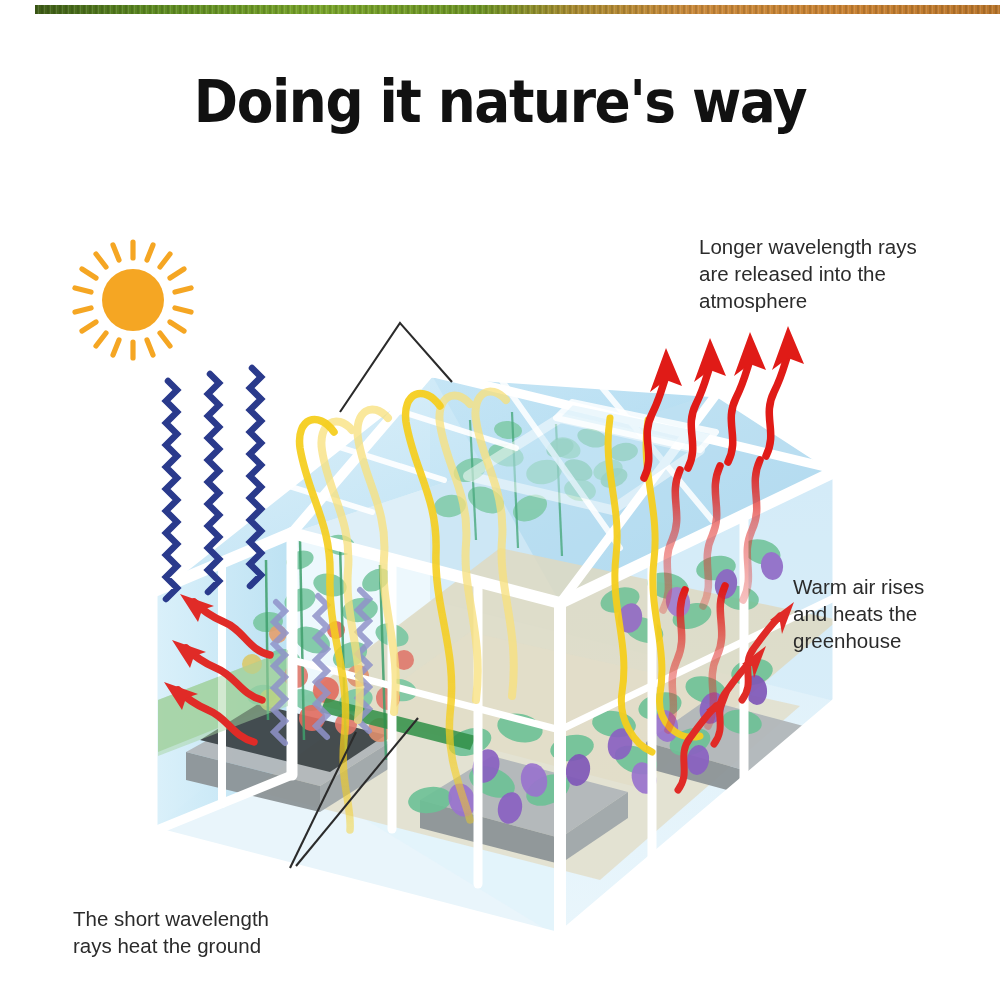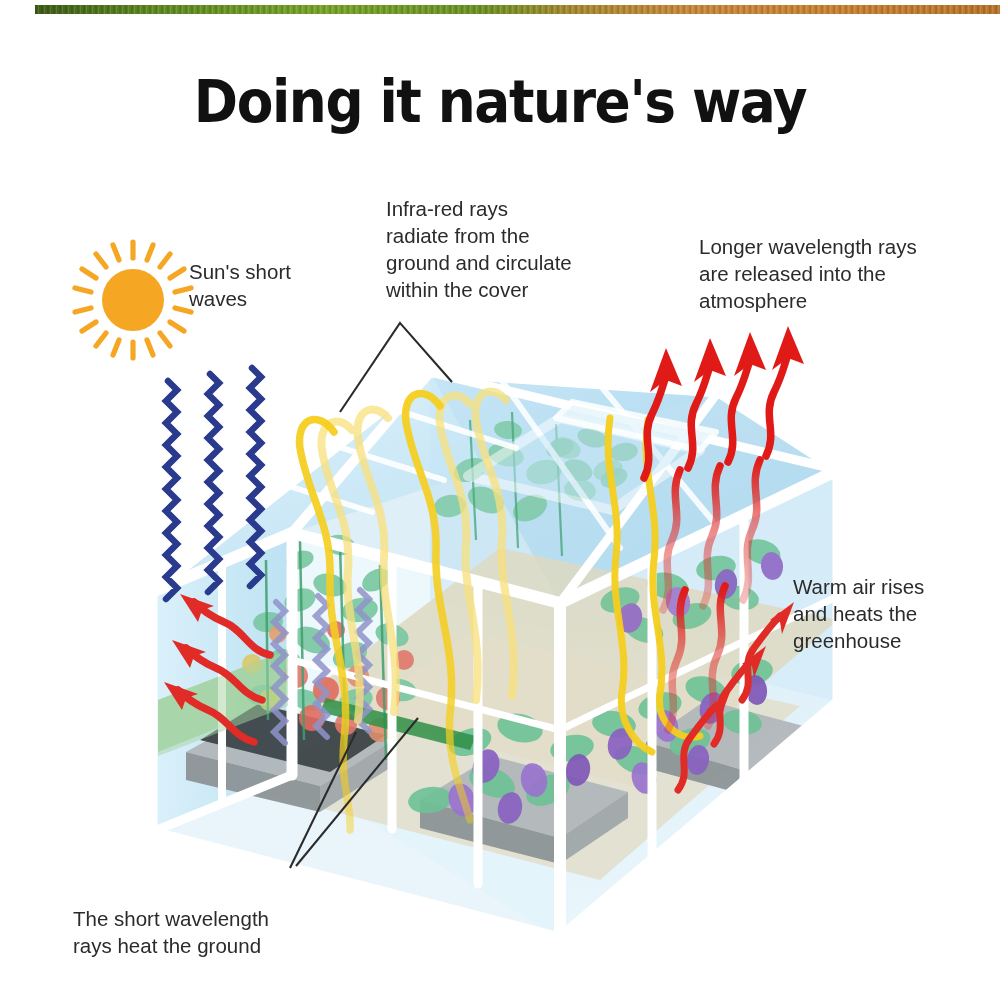--- a/index.html
+++ b/index.html
@@ -432,27 +432,21 @@
         <line x1="-37" y1="22" x2="-51" y2="31"></line>
         <line x1="-42" y1="8" x2="-58" y2="12"></line>
         <line x1="-42" y1="-8" x2="-58" y2="-12"></line>
         <line x1="-37" y1="-22" x2="-51" y2="-31"></line>
         <line x1="-27" y1="-33" x2="-37" y2="-46"></line>
         <line x1="-14" y1="-40" x2="-20" y2="-55"></line>
       </g>
     </g>
   </svg>
 
-  <div class="label label-sun">Sun's short
-waves</div>
-
-  <div class="label label-infra">Infra-red rays
-radiate from the
-ground and circulate
-within the cover</div>
+
 
   <div class="label label-warm">Warm air rises
 and heats the
 greenhouse</div>
 
   <div class="label label-longer">Longer wavelength rays
 are released into the
 atmosphere</div>
 
   <div class="label label-ground">The short wavelength

